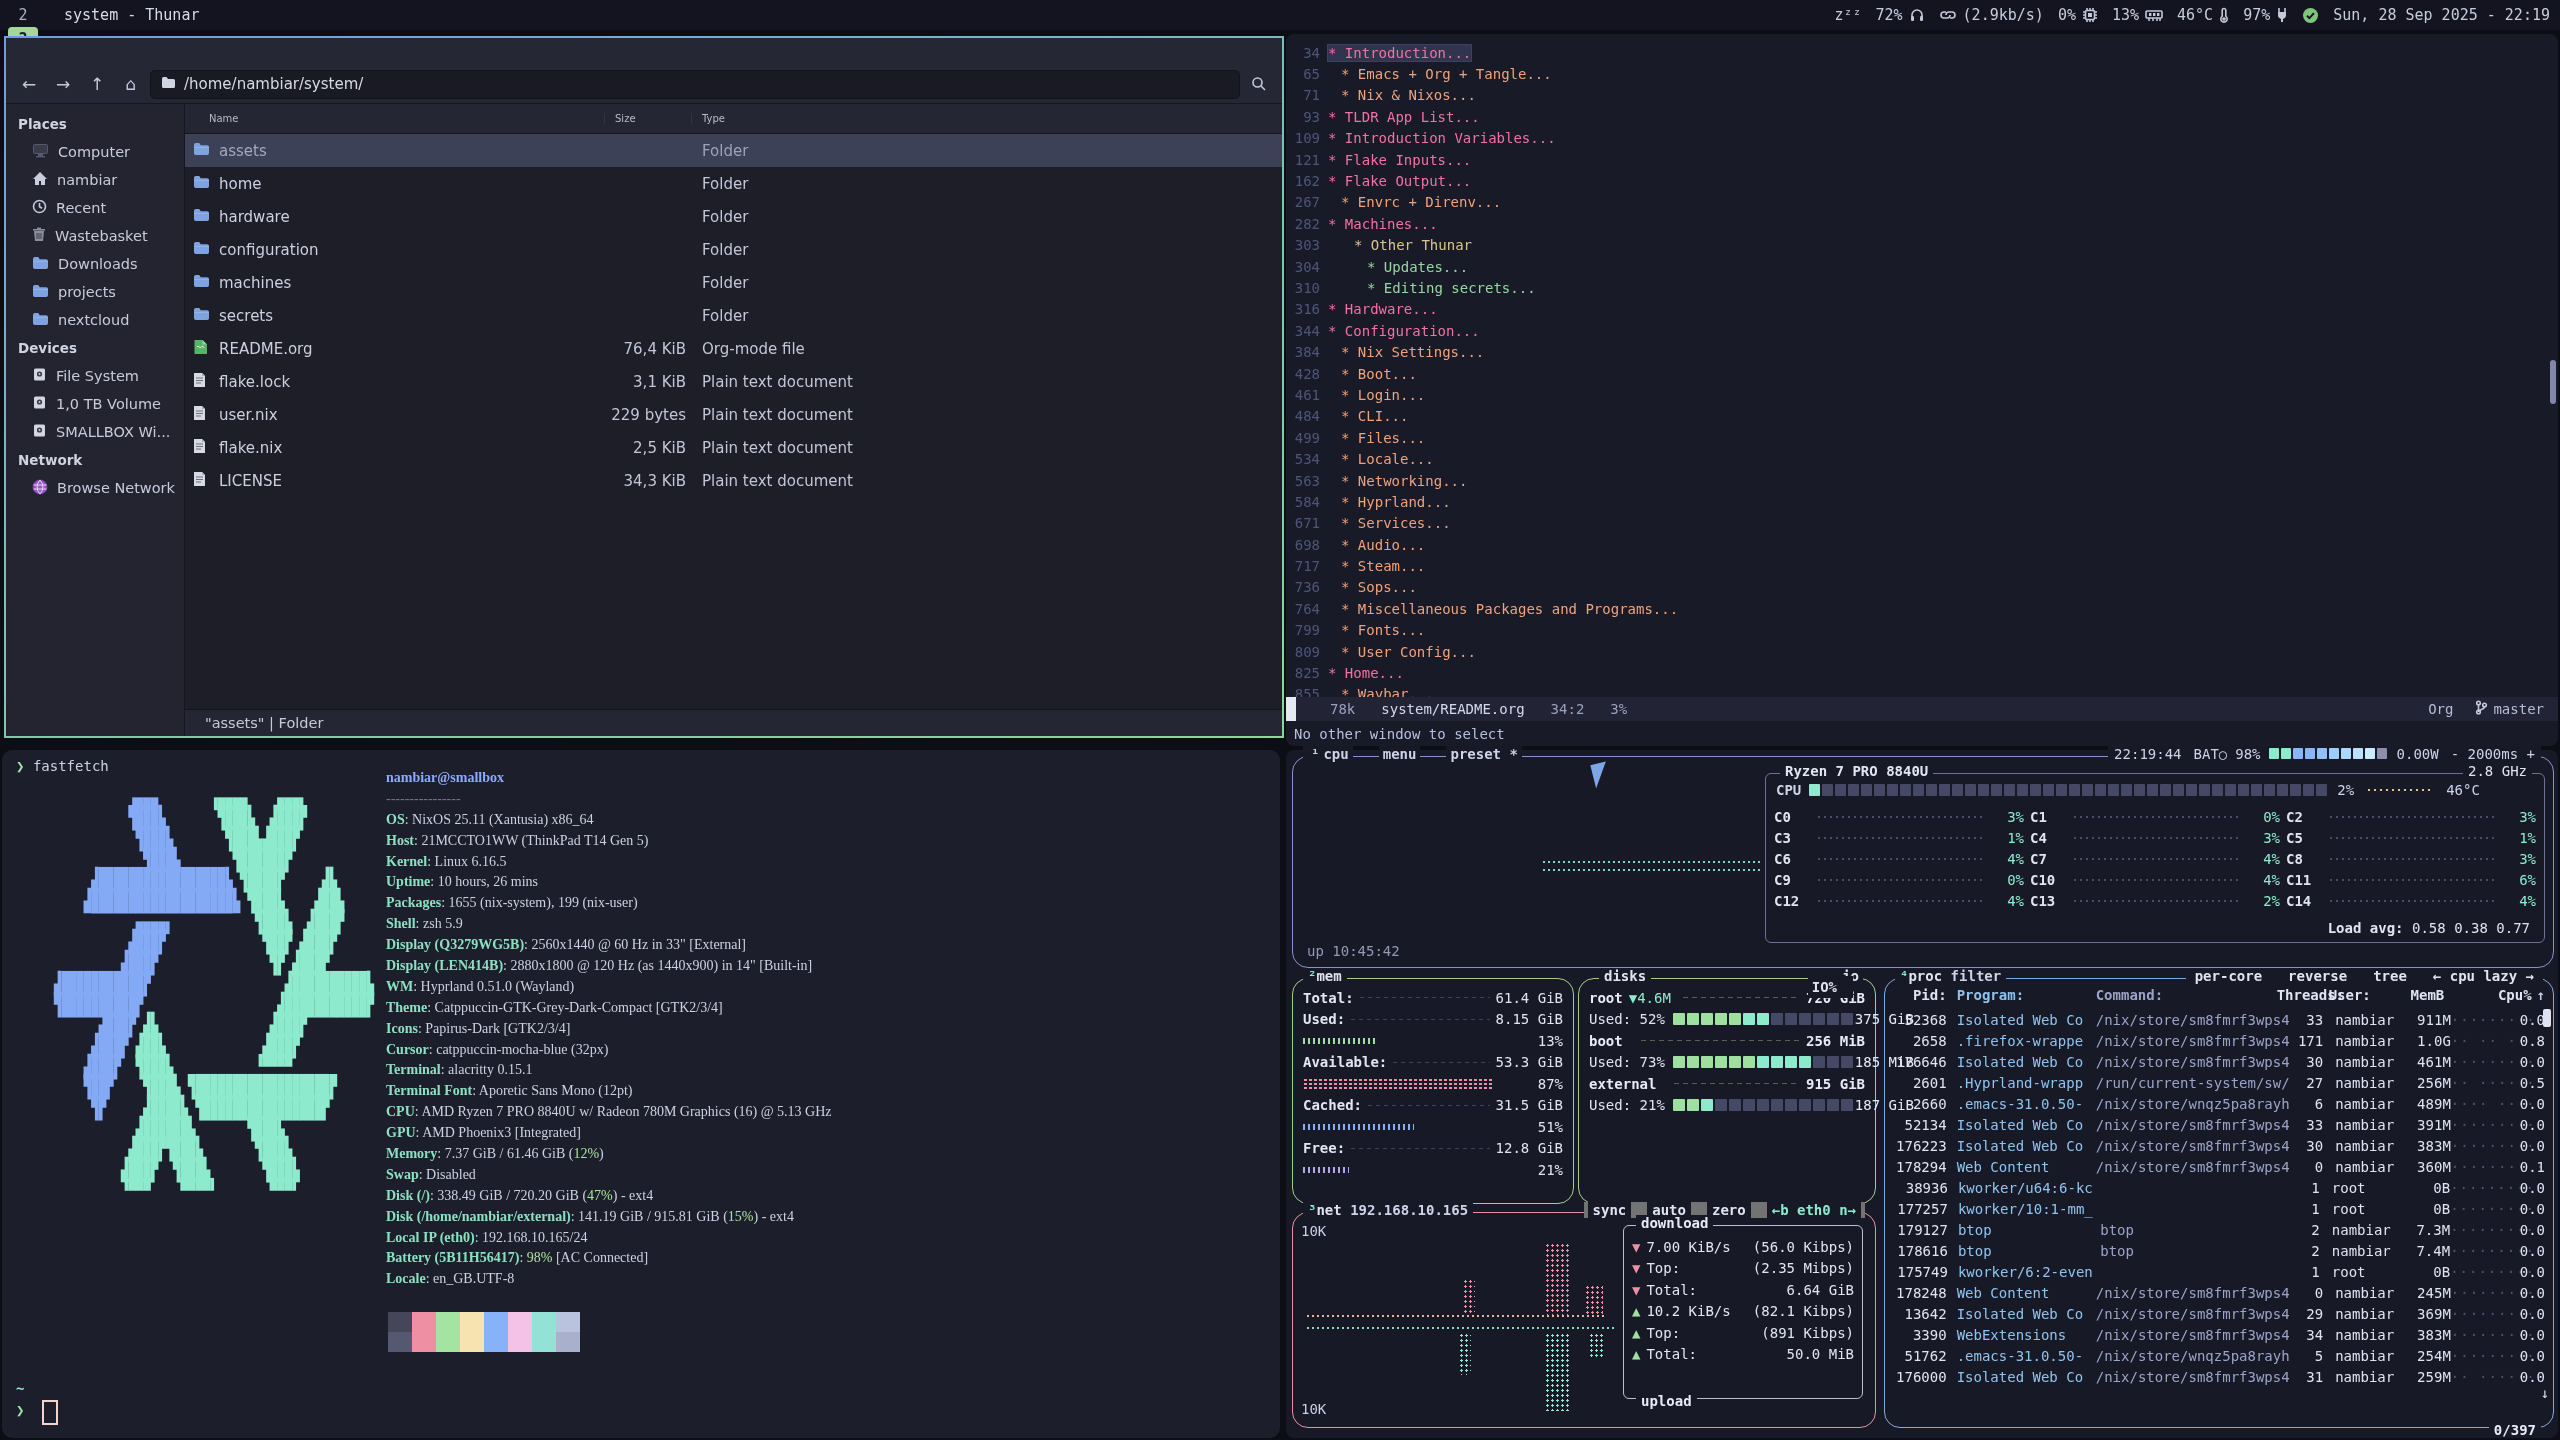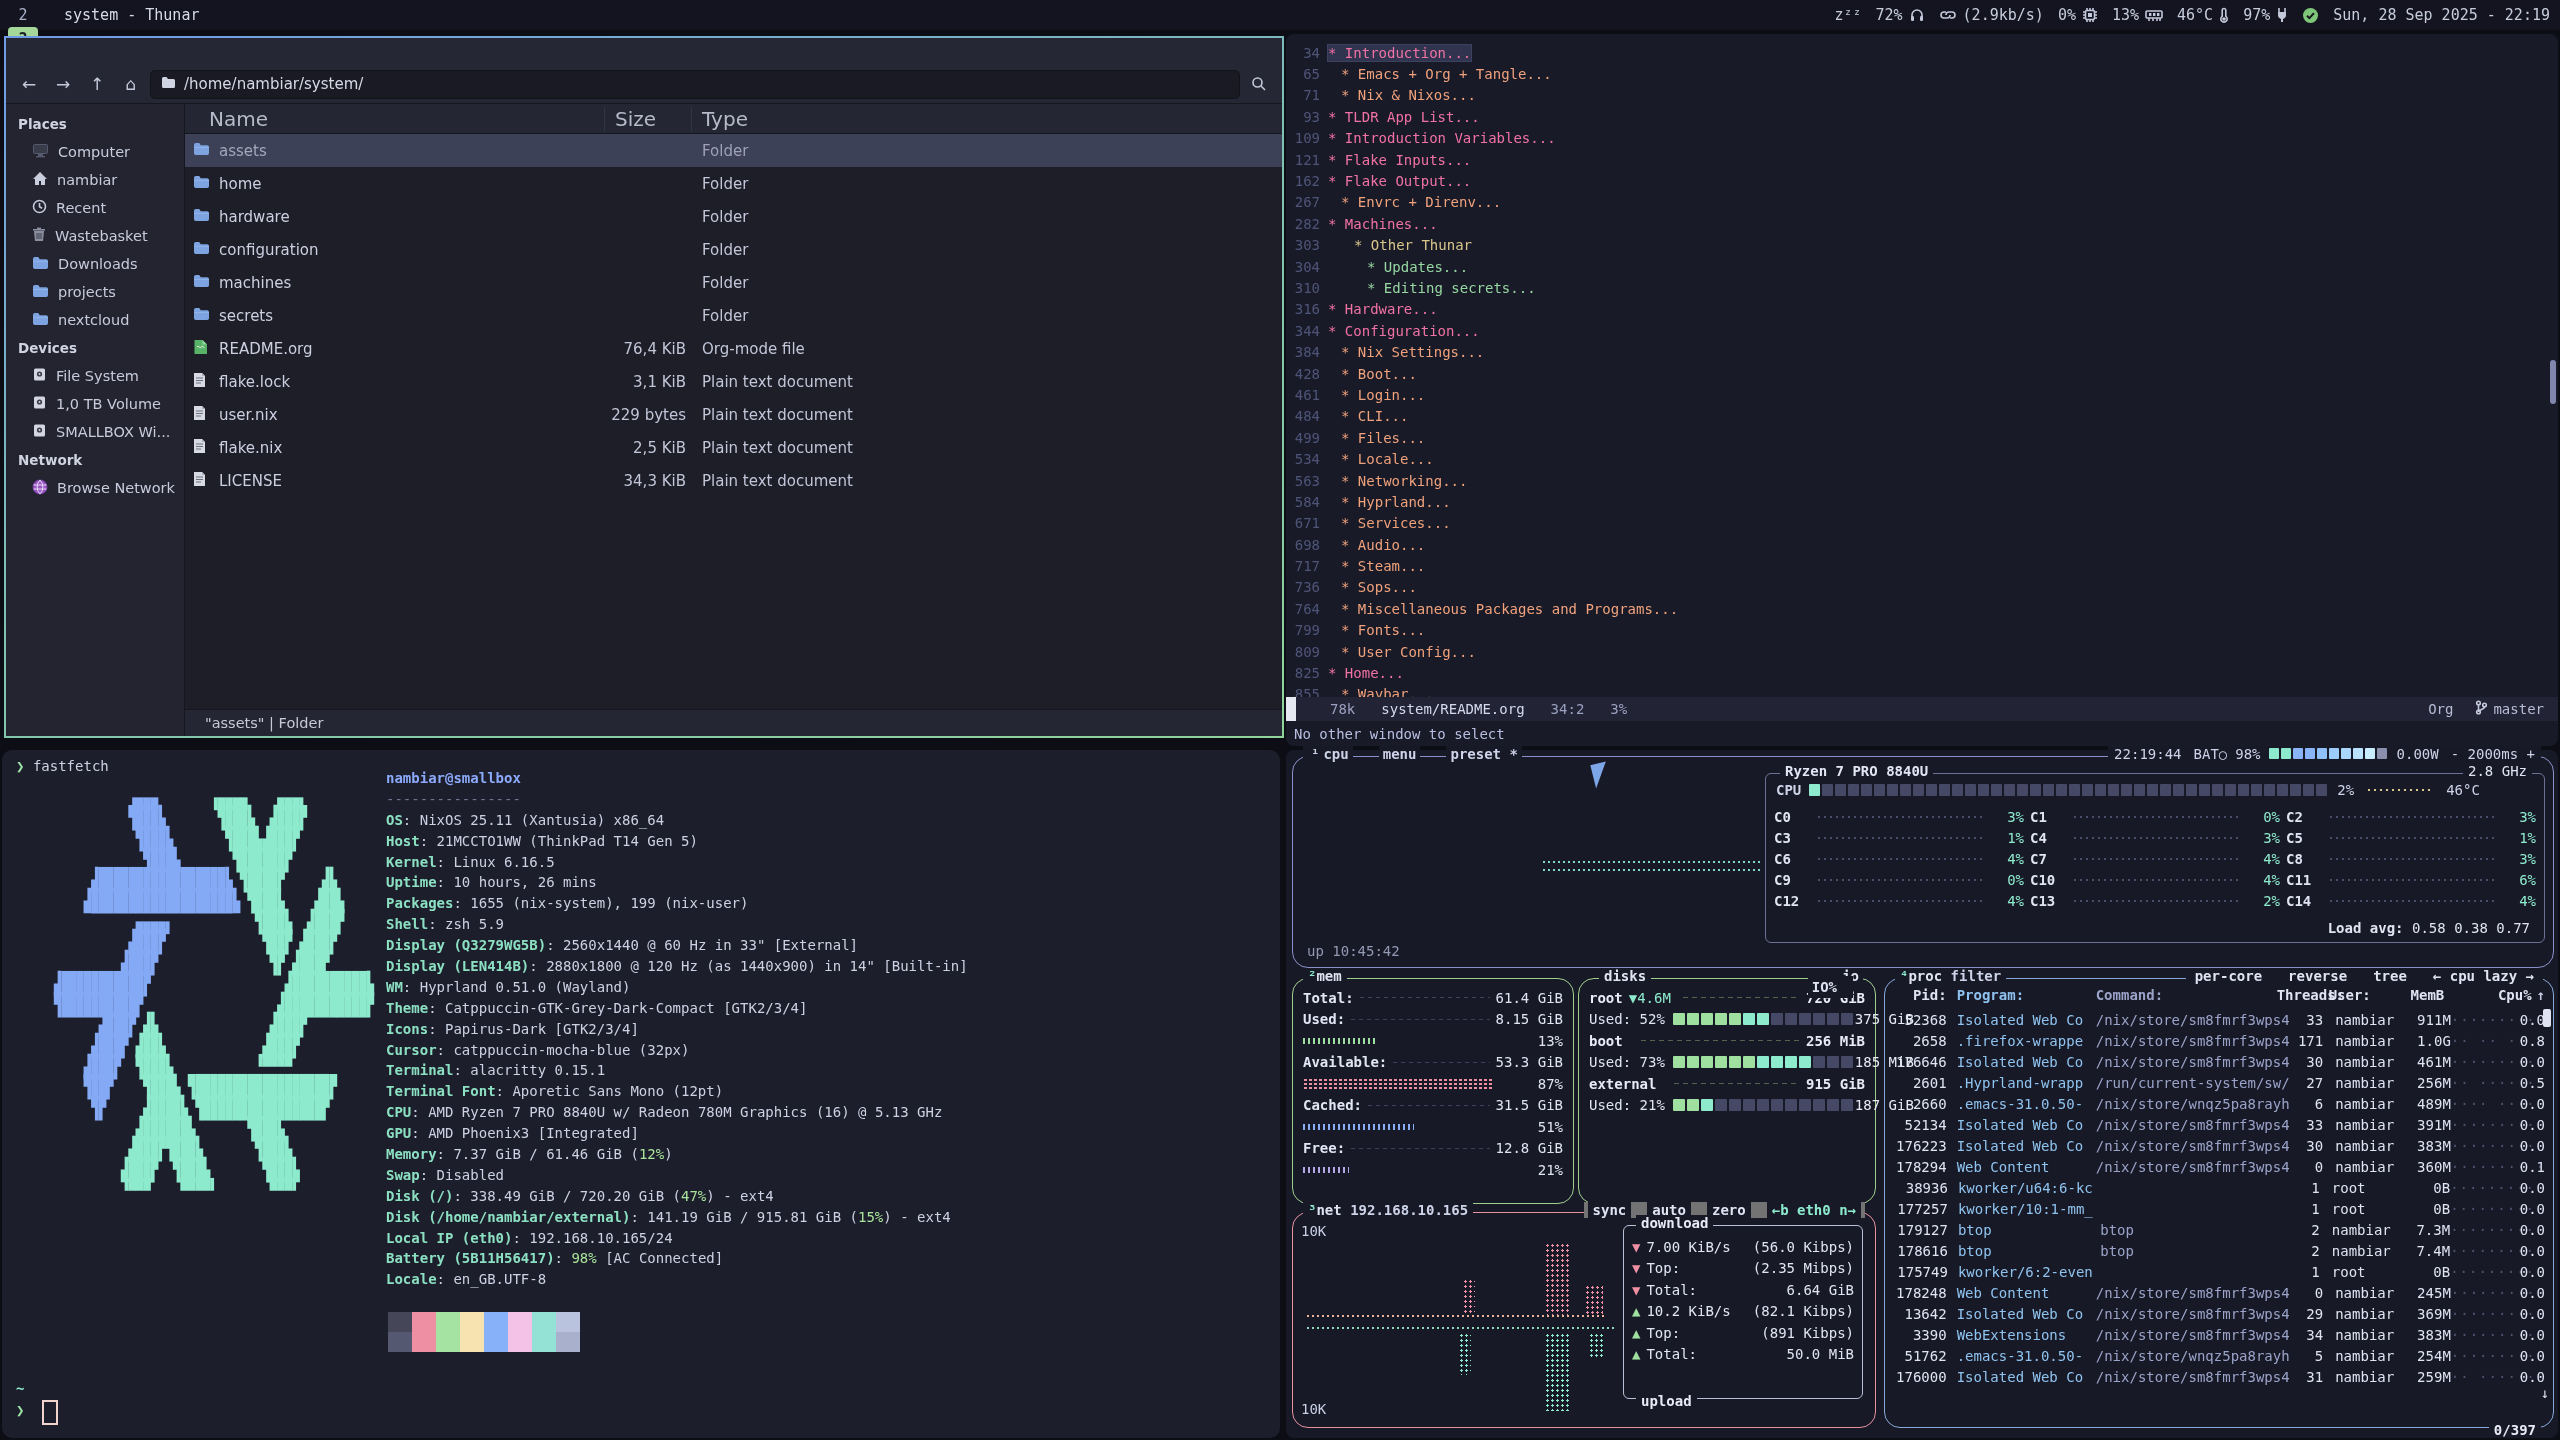--- a/index.html
+++ b/index.html
@@ -29,21 +29,21 @@
   #thunar .menubar span{padding:2px 9px;border-radius:3px;}
   #thunar .toolbar{height:38px;background:#262734;display:flex;align-items:center;gap:4px;padding:0 8px;flex:none;border-bottom:1px solid #15161e;}
   .tbtn{width:30px;height:28px;display:flex;align-items:center;justify-content:center;color:#c3c8da;font-size:17px;border-radius:4px;}
   .pathbar{flex:1;height:27px;background:#191a23;border:1px solid #121219;border-radius:5px;display:flex;align-items:center;gap:8px;padding:0 10px;color:#d6dae7;}
   #thunar .body{flex:1;display:flex;min-height:0;}
   #sidebar{width:178px;background:#232430;border-right:1px solid #15161e;padding-top:6px;overflow:hidden;flex:none;}
   .side-h{font-weight:bold;font-size:13.5px;color:#d0d3e2;padding:6px 12px;}
   .side-item{display:flex;align-items:center;gap:9px;padding:4px 6px 4px 26px;color:#c7cbdc;font-size:14.5px;height:20px;}
   .side-item svg{flex:none;}
   #filepane{flex:1;display:flex;flex-direction:column;min-width:0;background:#1d1e28;}
-  .cols{height:29px;background:#252634;display:flex;align-items:center;color:#b6bac9;font-size:20px;border-bottom:1px solid #15161e;flex:none;}
+  .cols{height:29px;background:#252634;display:flex;align-items:center;color:#b6bac9;font-size:10px;border-bottom:1px solid #15161e;flex:none;}
   .cols .c-name{flex:1;padding-left:24px;border-right:1px solid #323448;}
   .cols .c-size{width:76px;text-align:left;padding-left:10px;border-right:1px solid #323448;}
   .cols .c-type{width:580px;padding-left:10px;}
   #filelist{flex:1;overflow:hidden;}
   .frow{display:flex;align-items:center;height:33px;color:#ccd0e0;}
   .frow .fic{width:26px;margin-left:8px;}
   .frow .fname{flex:1;}
   .frow .fsize{width:86px;text-align:right;color:#c2c6d8;}
   .frow .ftype{width:580px;padding-left:16px;color:#c2c6d8;}
   .frow.sel{background:#3d4157;color:#a3a8bd;}
@@ -70,21 +70,21 @@
 
   
   #term{left:2px;top:750px;width:1278px;height:688px;background:#1d1e2c;border-radius:10px;
         font-family:"DejaVu Sans Mono",monospace;font-size:14px;color:#ccd2e3;}
   #term .prompt1{position:absolute;left:14px;top:8px;}
   .pchar{color:#9fe5a8;font-weight:bold;}
   #nix-logo{position:absolute;left:52px;top:16px;font-size:21.5px;line-height:20.7px;transform:scaleX(0.575);transform-origin:0 0;}
   #nix-logo div{white-space:pre;}
   .lg-b{color:#84a9f5;} .lg-t{color:#8deacd;}
   #ffinfo{position:absolute;left:384px;top:18px;line-height:20.9px;}
-  .ffl{white-space:pre;height:20.9px;}
+  .ffl{white-space:pre;height:20.9px;font-family:Liberation Serif, serif;}
   .ffk{color:#8ce0c2;font-weight:bold;}
   .fftitle{color:#8caafc;font-weight:bold;}
   .ffsep{color:#6f7590;}
   .pct{color:#a9e49b;}
   #palette{position:absolute;left:386px;top:562px;}
   #palette .prow{display:flex;height:20px;}
   #palette i{display:block;width:24px;height:20px;}
   #term .cwd{position:absolute;left:14px;top:630px;color:#8deacd;font-weight:bold;}
   #term .prompt2{position:absolute;left:14px;top:652px;}
   #term .curbox{position:absolute;left:40px;top:650px;width:12px;height:21px;border:2px solid #f0d4cd;}

